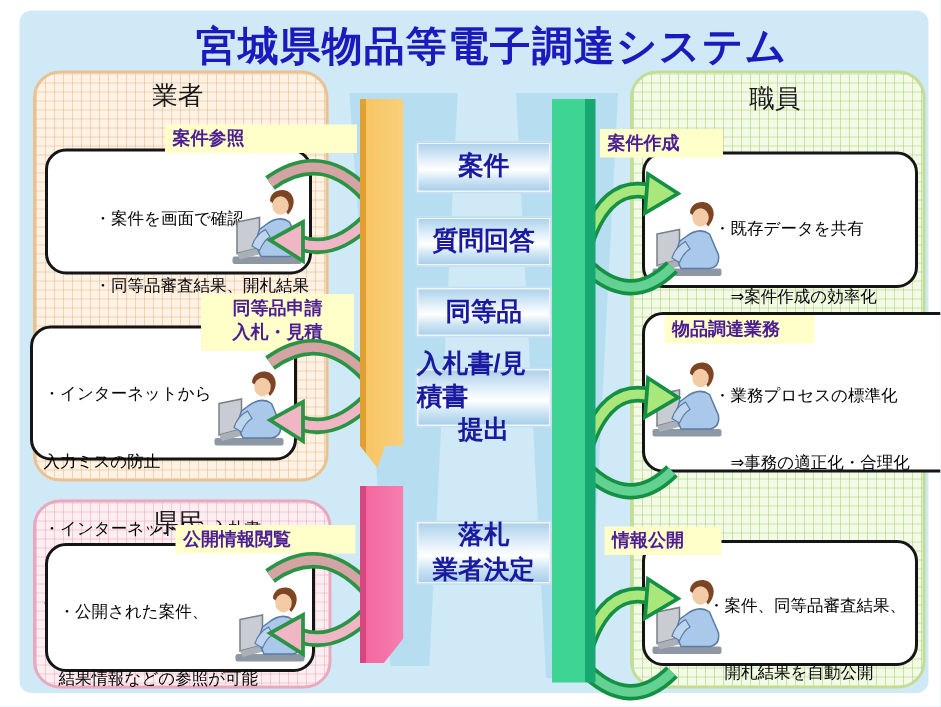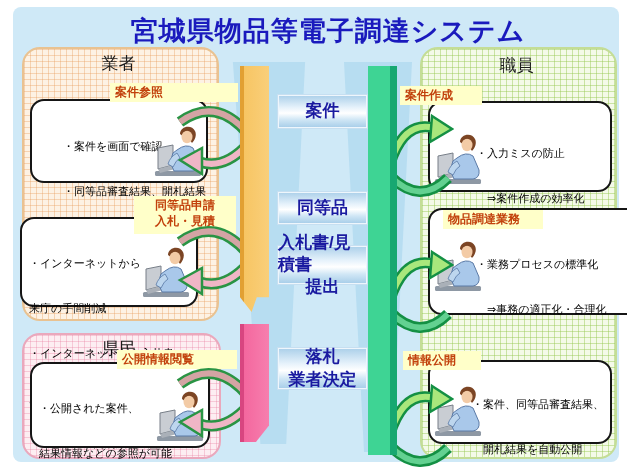--- a/index.html
+++ b/index.html
@@ -15,21 +15,21 @@
                      linear-gradient(90deg,rgba(232,160,96,.38) 1px,transparent 1px);}
   .checker.pink{background-color:#fdeef2;border:2px solid #eaa8bc;
     background-image:linear-gradient(rgba(233,130,163,.35) 1px,transparent 1px),
                      linear-gradient(90deg,rgba(233,130,163,.35) 1px,transparent 1px);}
   .checker.green{background-color:#f4fae8;border:2px solid #c4dd96;
     background-image:linear-gradient(rgba(150,200,80,.45) 1px,transparent 1px),
                      linear-gradient(90deg,rgba(150,200,80,.45) 1px,transparent 1px);}
   .grp-header{position:absolute;font-size:17px;color:#1a1a1a;text-align:center;z-index:4;}
   .wbox{position:absolute;background:#ffffff;border:2.5px solid #151515;border-radius:14px;z-index:5;box-sizing:border-box;}
   .card-text{font-size:11px;color:#000;line-height:15px;white-space:pre;}
-  .ylabel{position:absolute;background:#ffffc9;color:#c2410c;font-weight:bold;font-size:12px;
+  .ylabel{position:absolute;background:#ffffc9;color:#4c1d95;font-weight:bold;font-size:12px;
           padding:2px 5px;line-height:1.3;z-index:6;box-sizing:border-box;}
   .arrow{position:absolute;z-index:7;}
   .bar{position:absolute;width:29px;z-index:8;}
   .bar.orange{left:240px;top:66px;height:246px;
       background:linear-gradient(90deg,#e2a033 0 4px,#f7c563 4px,#f9cf7a 100%);
       clip-path:polygon(0 0,100% 0,100% 94%,58% 94%,40% 100%,0 94%);}
   .bar.pinkb{left:240px;top:324px;height:118px;
       background:linear-gradient(90deg,#d84680 0 4px,#f4679e 4px,#f67fae 100%);
       clip-path:polygon(0 0,100% 0,100% 86%,55% 100%,0 100%);}
   .bar.greenb{left:368px;top:66px;height:389px;
@@ -85,21 +85,21 @@
     <path d="M27,11 Q32,5 39,9 Q35,7 31,9 Q28,10 27,13 Z" fill="#7c4524"></path>
     <path d="M23,28 Q32,21 39,26 L45,40 Q46,48 39,49 L20,49 Q15,40 19,31 Z" fill="#a9c8ea" stroke="#5b7aa6" stroke-width="1"></path>
     <path d="M23,31 Q16,35 14,42 L19,45 Q22,38 26,36 Z" fill="#bdd6ee" stroke="#5b7aa6" stroke-width="0.8"></path>
   </svg>
 </div>
   </div>
 
   <div class="wbox" style="left:20px;top:217px;width:178px;height:90px;">
     <div class="card-text" style="padding:7px 2px 2px 7px;">
       <div>・インターネットから</div>
-      <div>来庁の手間削減</div>
+      <div>入力ミスの防止</div>
       <div>・インターネットから入札書</div>
       <div>見積書を提出可能</div>
       <div>　⇒来庁の手間削減</div>
     </div>
     <div class="person" style="right:6px;bottom:6px;">
   <svg width="100%" height="100%" viewBox="0 0 48 56" xmlns="http://www.w3.org/2000/svg">
     <rect x="1" y="49" width="46" height="5" rx="1.5" fill="#8e98a4"></rect>
     <polygon points="4,26 19,23 19,43 4,47" fill="#c9cdd3" stroke="#787f88" stroke-width="1"></polygon>
     <polygon points="4,47 19,43 21,47 6,51" fill="#aab0b8"></polygon>
     <path d="M26,12 C26,4 38,2 41,9 C43,13 41,18 38,21 L34,15 C31,15 28,14 26,12 Z" fill="#7c4524"></path>
@@ -127,21 +127,21 @@
     <ellipse cx="33" cy="15" rx="5.5" ry="6.2" fill="#f3cba6"></ellipse>
     <path d="M27,11 Q32,5 39,9 Q35,7 31,9 Q28,10 27,13 Z" fill="#7c4524"></path>
     <path d="M23,28 Q32,21 39,26 L45,40 Q46,48 39,49 L20,49 Q15,40 19,31 Z" fill="#a9c8ea" stroke="#5b7aa6" stroke-width="1"></path>
     <path d="M23,31 Q16,35 14,42 L19,45 Q22,38 26,36 Z" fill="#bdd6ee" stroke="#5b7aa6" stroke-width="0.8"></path>
   </svg>
 </div>
   </div>
 
   <div class="wbox" style="left:428px;top:101px;width:184px;height:91px;">
     <div class="card-text" style="padding:13px 2px 2px 46px;">
-      <div>・入力ミスの防止</div>
+      <div>・既存データを共有</div>
       <div>　⇒案件作成の効率化</div>
       <div>　⇒入力ミスの防止</div>
     </div>
     <div class="person" style="left:4px;bottom:4px;">
   <svg width="100%" height="100%" viewBox="0 0 48 56" xmlns="http://www.w3.org/2000/svg">
     <rect x="1" y="49" width="46" height="5" rx="1.5" fill="#8e98a4"></rect>
     <polygon points="4,26 19,23 19,43 4,47" fill="#c9cdd3" stroke="#787f88" stroke-width="1"></polygon>
     <polygon points="4,47 19,43 21,47 6,51" fill="#aab0b8"></polygon>
     <path d="M26,12 C26,4 38,2 41,9 C43,13 41,18 38,21 L34,15 C31,15 28,14 26,12 Z" fill="#7c4524"></path>
     <ellipse cx="33" cy="15" rx="5.5" ry="6.2" fill="#f3cba6"></ellipse>
@@ -236,20 +236,23 @@
     <path d="M0,64 Q30,94 58,66" fill="none" stroke="#63d191" stroke-width="6"></path>
   </svg>
 
   <div class="bar orange"></div>
   <div class="bar pinkb"></div>
   <div class="bar greenb"></div>
 
   <div class="btn" style="top:94px;height:35px;">
     <div>案件</div>
   </div>
+  <div class="btn" style="top:144px;height:34px;">
+    <div>質問回答</div>
+  </div>
   <div class="btn" style="top:191px;height:34px;">
     <div>同等品</div>
   </div>
   <div class="btn" style="top:245px;height:40px;">
     <div>入札書/見積書</div>
     <div>提出</div>
   </div>
   <div class="btn" style="top:347px;height:43px;">
     <div>落札</div>
     <div>業者決定</div>

